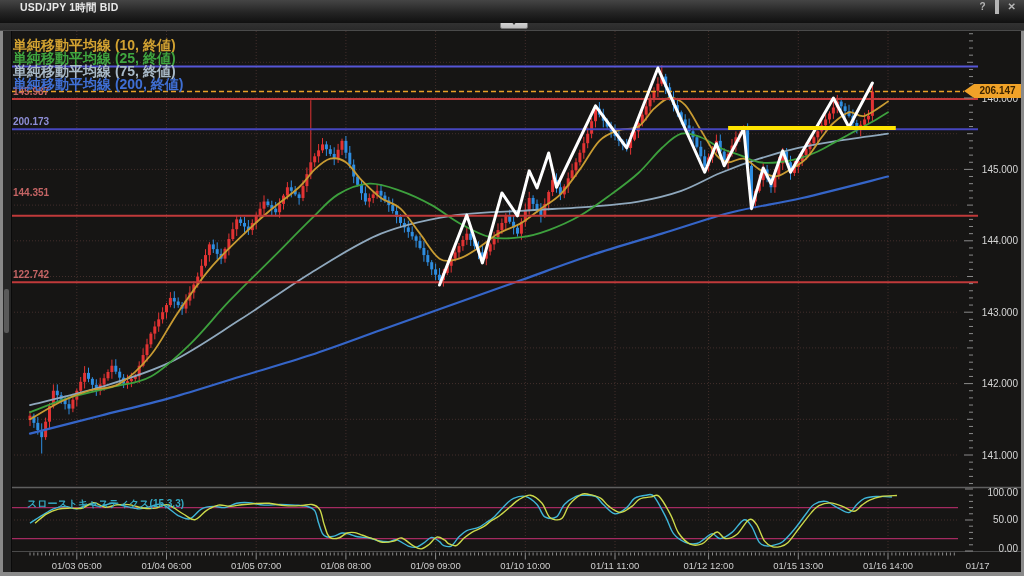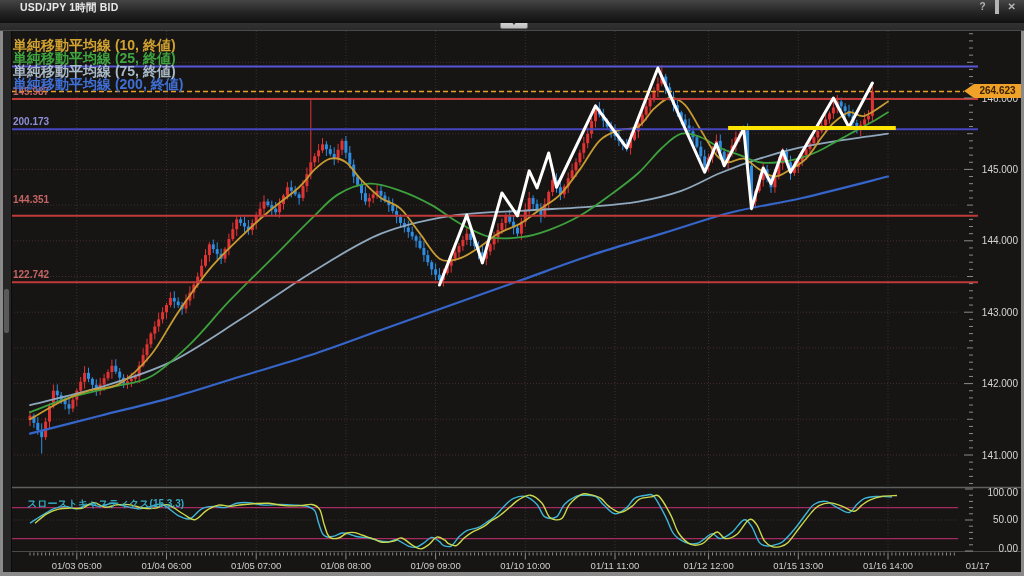--- a/index.html
+++ b/index.html
@@ -896,26 +896,26 @@
     <div class="legend-row" style="color: rgb(210, 162, 49);">単純移動平均線 (10, 終値)</div>
     <div class="legend-row" style="color: rgb(63, 165, 63);">単純移動平均線 (25, 終値)</div>
     <div class="legend-row" style="color: rgb(169, 186, 200);">単純移動平均線 (75, 終値)</div>
     <div class="legend-row" style="color: rgb(63, 111, 212);">単純移動平均線 (200, 終値)</div>
   </div>
 
   <div class="stoch-label">スローストキャスティクス(15,3,3)</div>
 
   <div class="price-badge">
     <span class="badge-arrow"></span>
-    <span class="badge-body">264.623</span>
+    <span class="badge-body">206.147</span>
   </div>
 
   <div id="line-labels">
       <div class="line-label" style="left: 13px; top: 85.9282px; color: rgb(196, 100, 100);">145.987</div>
       <div class="line-label" style="left: 13px; top: 116.202px; color: rgb(142, 142, 214);">200.173</div>
-      <div class="line-label" style="left: 13px; top: 194px; color: rgb(196, 100, 100);">144.351</div>
+      <div class="line-label" style="left: 13px; top: 187px; color: rgb(196, 100, 100);">144.351</div>
       <div class="line-label" style="left: 13px; top: 269.141px; color: rgb(196, 100, 100);">122.742</div>
     </div>
 
   <div class="frame-left"></div>
   <div class="frame-right"></div>
   <div class="frame-bottom"></div>
 </div>
 
 </body></html>

